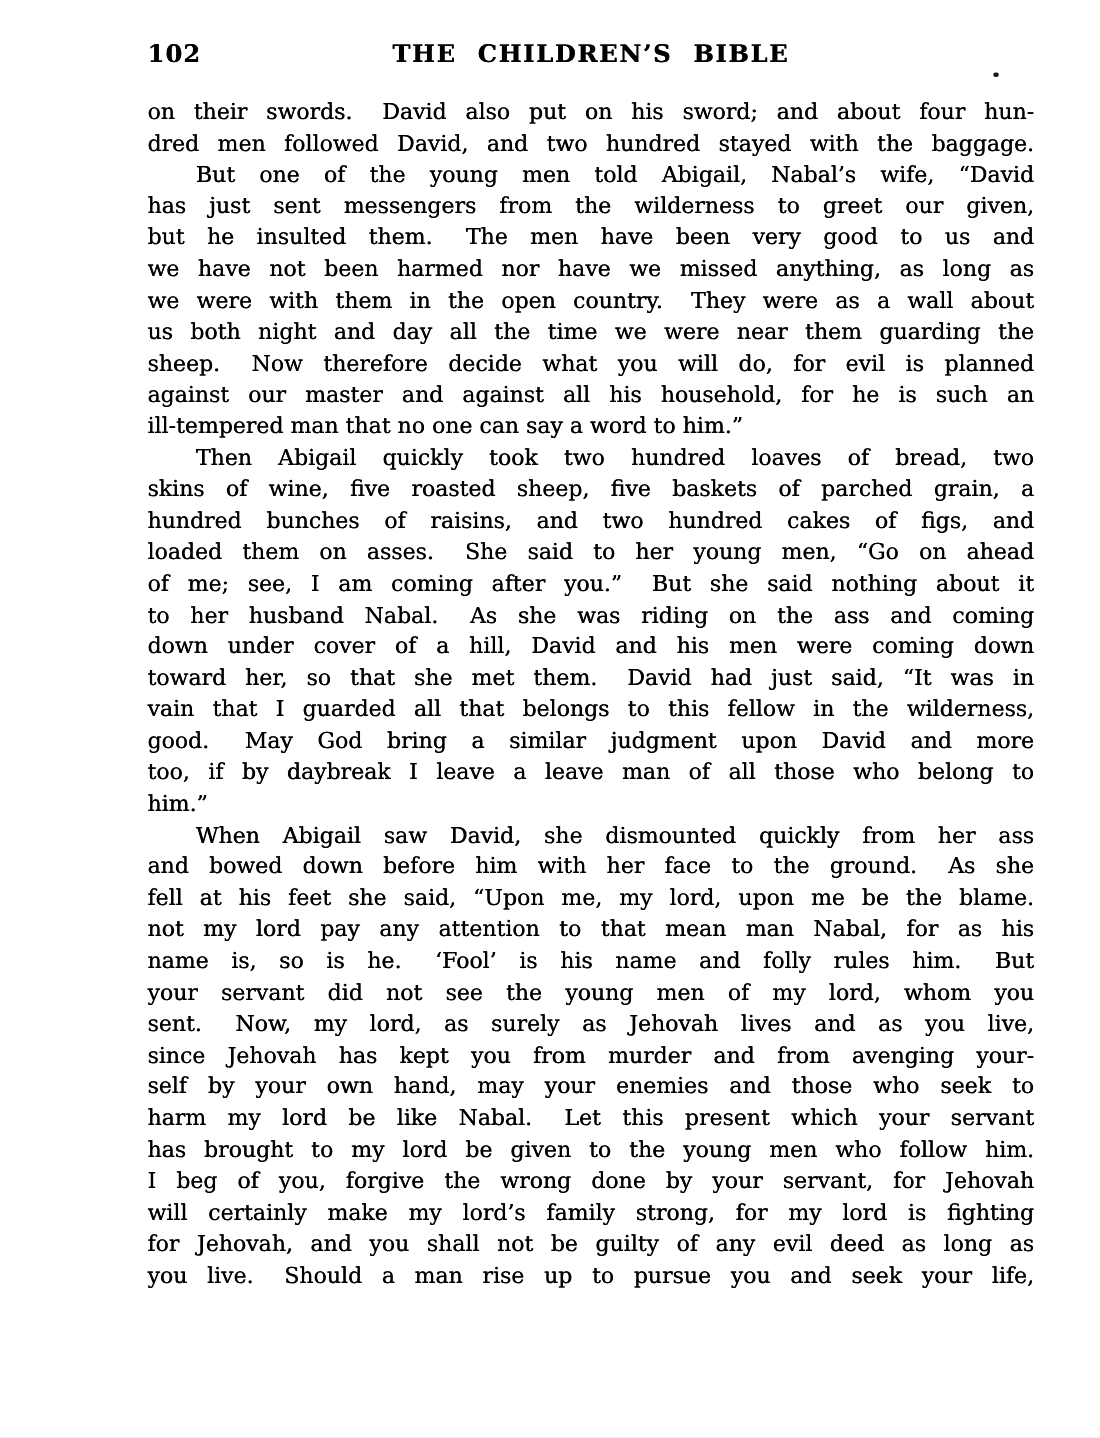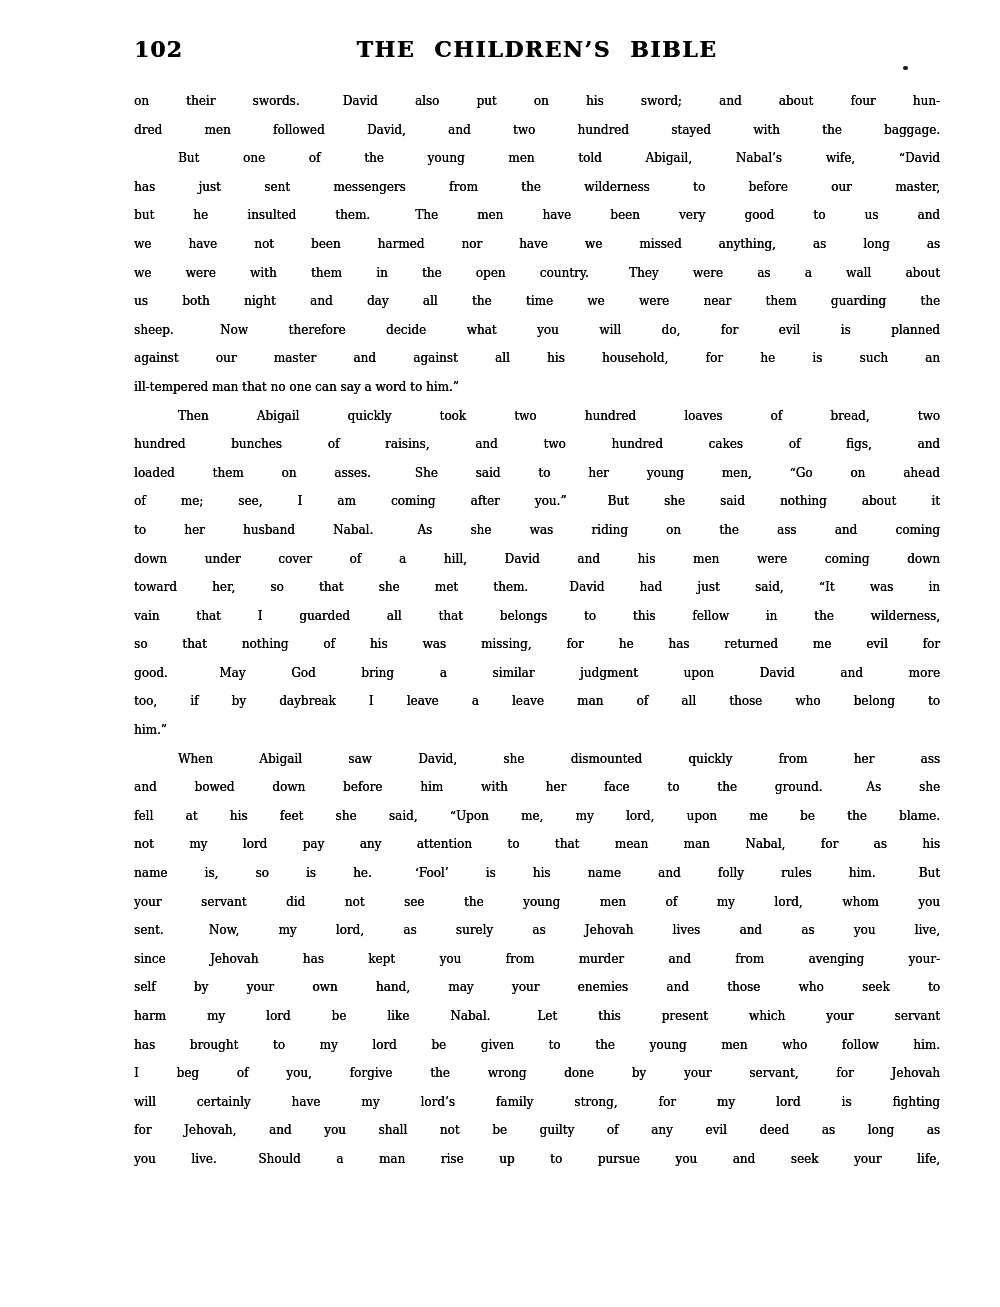--- a/index.html
+++ b/index.html
@@ -34,21 +34,21 @@
   }
   .speck {
     position:absolute; left:903px; top:66px;
     width:5px; height:4px; border-radius:2px;
     background:#1a1a1a;
   }
   .body-text {
     position:absolute;
     left:134px; top:87px;
     width:806px;
-    font-size:12px;
+    font-size:20px;
     line-height:28.6px;
     text-shadow:0.3px 0 0 currentColor;
   }
   .paragraph { margin:0; }
   .line {
     text-align:justify;
     text-align-last:justify;
     white-space:nowrap;
   }
   .line.end { text-align-last:left; white-space:normal; }
@@ -63,54 +63,54 @@
     <span class="title">THE CHILDREN’S BIBLE</span>
   </div>
   <div class="speck"></div>
   <div class="body-text">
       <div class="paragraph">
         <div class="line">on their swords.  David also put on his sword; and about four hun-</div>
         <div class="line">dred men followed David, and two hundred stayed with the baggage.</div>
       </div>
       <div class="paragraph">
         <div class="line indent">But one of the young men told Abigail, Nabal’s wife, “David</div>
-        <div class="line">has just sent messengers from the wilderness to before our master,</div>
+        <div class="line">has just sent messengers from the wilderness to greet our given,</div>
         <div class="line">but he insulted them.  The men have been very good to us and</div>
         <div class="line">we have not been harmed nor have we missed anything, as long as</div>
         <div class="line">we were with them in the open country.  They were as a wall about</div>
         <div class="line">us both night and day all the time we were near them guarding the</div>
         <div class="line">sheep.  Now therefore decide what you will do, for evil is planned</div>
         <div class="line">against our master and against all his household, for he is such an</div>
         <div class="line end">ill-tempered man that no one can say a word to him.”</div>
       </div>
       <div class="paragraph">
         <div class="line indent">Then Abigail quickly took two hundred loaves of bread, two</div>
+        <div class="line">skins of wine, five roasted sheep, five baskets of parched grain, a</div>
         <div class="line">hundred bunches of raisins, and two hundred cakes of figs, and</div>
         <div class="line">loaded them on asses.  She said to her young men, “Go on ahead</div>
         <div class="line">of me; see, I am coming after you.”  But she said nothing about it</div>
         <div class="line">to her husband Nabal.  As she was riding on the ass and coming</div>
         <div class="line">down under cover of a hill, David and his men were coming down</div>
         <div class="line">toward her, so that she met them.  David had just said, “It was in</div>
         <div class="line">vain that I guarded all that belongs to this fellow in the wilderness,</div>
-        <div class="line">so that nothing of his was missing, for he has returned me evil for</div>
         <div class="line">good.  May God bring a similar judgment upon David and more</div>
         <div class="line">too, if by daybreak I leave a leave man of all those who belong to</div>
         <div class="line end">him.”</div>
       </div>
       <div class="paragraph">
         <div class="line indent">When Abigail saw David, she dismounted quickly from her ass</div>
         <div class="line">and bowed down before him with her face to the ground.  As she</div>
         <div class="line">fell at his feet she said, “Upon me, my lord, upon me be the blame.</div>
         <div class="line">not my lord pay any attention to that mean man Nabal, for as his</div>
         <div class="line">name is, so is he.  ‘Fool’ is his name and folly rules him.  But</div>
         <div class="line">your servant did not see the young men of my lord, whom you</div>
         <div class="line">sent.  Now, my lord, as surely as Jehovah lives and as you live,</div>
         <div class="line">since Jehovah has kept you from murder and from avenging your-</div>
         <div class="line">self by your own hand, may your enemies and those who seek to</div>
         <div class="line">harm my lord be like Nabal.  Let this present which your servant</div>
         <div class="line">has brought to my lord be given to the young men who follow him.</div>
         <div class="line">I beg of you, forgive the wrong done by your servant, for Jehovah</div>
-        <div class="line">will certainly have my lord’s family strong, for my lord is fighting</div>
+        <div class="line">will certainly make my lord’s family strong, for my lord is fighting</div>
         <div class="line">for Jehovah, and you shall not be guilty of any evil deed as long as</div>
         <div class="line">you live.  Should a man rise up to pursue you and seek your life,</div>
       </div>
     </div>
 </div>
 
 </body></html>

